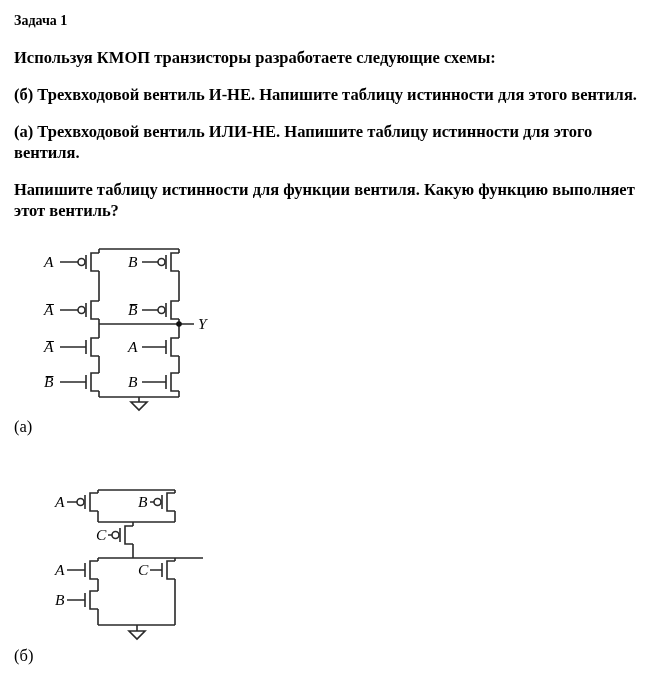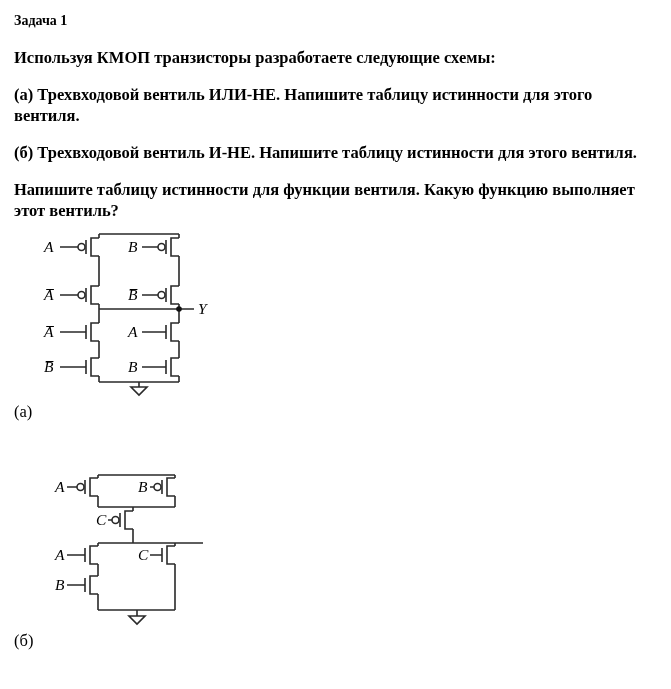--- a/index.html
+++ b/index.html
@@ -8,21 +8,21 @@
     background:#ffffff;
     color:#000000;
     font-family:"Liberation Serif", "DejaVu Serif", serif;
     font-size:16.5px;
     line-height:21px;
     overflow:hidden;
   }
   .doc { padding:10px 16px 0 14px; }
   .task-title { font-size:14px; font-weight:700; margin:0 0 16px 0; }
   .para { margin:0 0 16px 0; max-width:641px;font-weight:bold; }
-  .para-tight { margin-bottom:8px; }
+  .para-tight { margin-bottom:23px; }
   .caption { margin:0; }
   .fig { display:block; }
   .fig svg { display:block; }
   .fig-a { margin:8px 0 2px 28px; }
   .fig-b { margin:48px 0 2px 39px; }
   .wire { stroke:#2a2a2a; stroke-width:1.6; fill:none; }
   .bubble { stroke:#2a2a2a; stroke-width:1.6; fill:#ffffff; }
   .node-dot { fill:#111111; stroke:none; }
   .clabel {
     font-family:"Liberation Serif", "DejaVu Serif", serif;
@@ -31,22 +31,22 @@
     fill:#000000;
   }
 </style>
 </head>
 <body>
 
 <div class="doc">
 
   <h2 class="task-title">Задача 1</h2>
   <p class="para">Используя КМОП транзисторы разработаете следующие схемы:</p>
+  <p class="para">(б) Трехвходовой вентиль И-НЕ. Напишите таблицу истинности для этого вентиля.</p>
   <p class="para">(а) Трехвходовой вентиль ИЛИ-НЕ. Напишите таблицу истинности для этого вентиля.</p>
-  <p class="para">(б) Трехвходовой вентиль И-НЕ. Напишите таблицу истинности для этого вентиля.</p>
 
   <p class="para para-tight">Напишите таблицу истинности для функции вентиля. Какую функцию выполняет этот вентиль?</p>
 
   <div class="fig fig-a">
     <svg width="175" height="170" viewBox="0 0 175 170">
 
       <path class="wire" d="M57 5 H137 M57 5 V9 M137 5 V9 M57 27 V57 M137 27 V57 M57 75 V94 M137 75 V94 M57 80 H152 M57 112 V129 M137 112 V129 M57 147 V153 M137 147 V153 M57 153 H137 M97 153 V158"></path>
 
       <path class="wire" d="M89 158 H105 L97 166 Z"></path>
 

